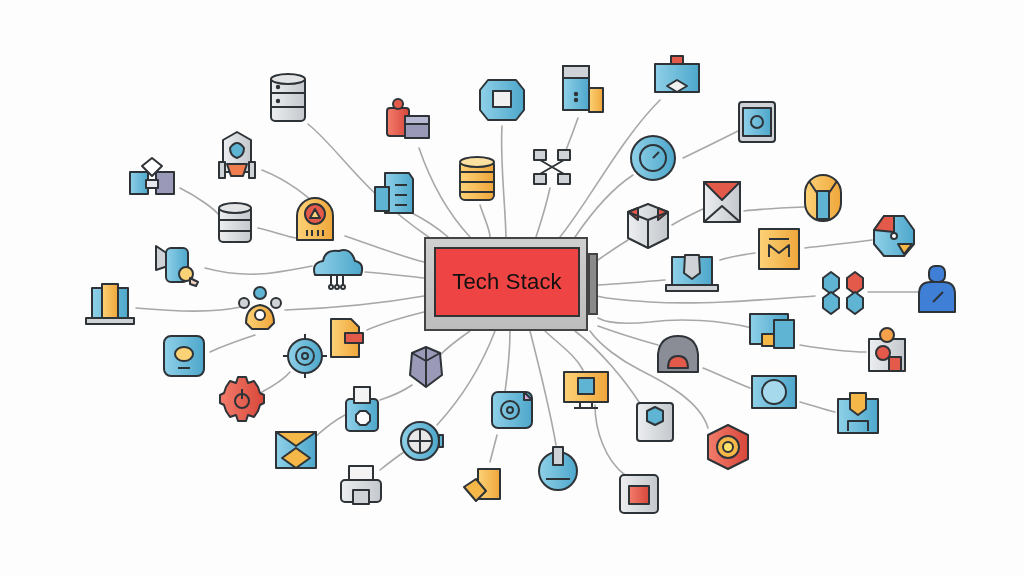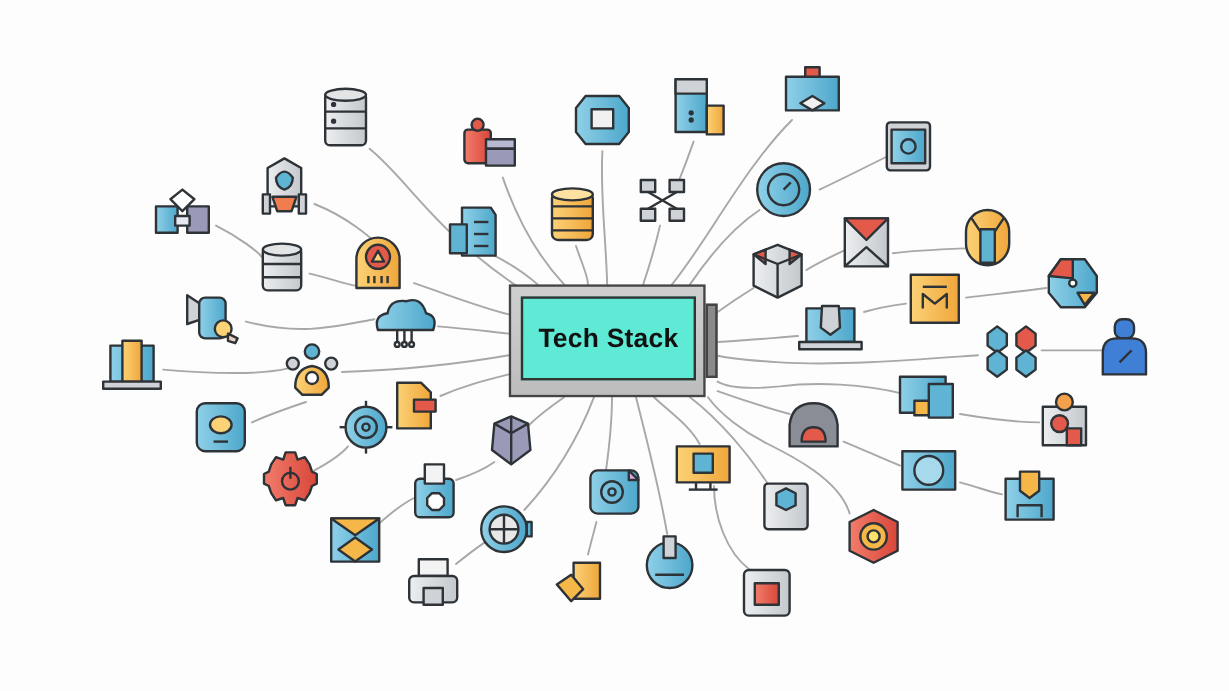--- a/index.html
+++ b/index.html
@@ -2,21 +2,21 @@
 <html><head>
 <meta charset="utf-8">
 <style>
   html,body{margin:0;padding:0;background:#fdfdfd;}
   body{width:1024px;height:576px;position:relative;overflow:hidden;font-family:"Liberation Sans",sans-serif;}
   #stage{position:absolute;left:0;top:0;width:1024px;height:576px;}
   svg.lines{position:absolute;left:0;top:0;}
   .hub{position:absolute;left:424px;top:237px;width:172px;height:94px;}
   .hub .outer{position:absolute;left:0;top:0;width:164px;height:94px;background:linear-gradient(#cfcfcf,#bdbdbd);border:2px solid #444;box-sizing:border-box;}
   .hub .tab{position:absolute;left:164px;top:16px;width:10px;height:62px;background:#8a8a8a;border:2px solid #444;box-sizing:border-box;}
-  .hub .inner{position:absolute;left:10px;top:10px;width:146px;height:70px;background:#5eead4;border:2px solid #333;box-sizing:border-box;display:flex;align-items:center;justify-content:center;font-weight:bold;}
+  .hub .inner{position:absolute;left:10px;top:10px;width:146px;height:70px;background:#ef4444;border:2px solid #333;box-sizing:border-box;display:flex;align-items:center;justify-content:center;}
   .hub .label{font-size:22px;color:#111;letter-spacing:0.2px;}
 </style>
 </head>
 <body>
 
 <div id="stage">
   <svg class="lines" width="1024" height="576">
     <g fill="none" stroke="#a8a8a8" stroke-width="1.6" stroke-linecap="round">
 
       <path d="M308 124 C340 150,360 190,430 238"></path>

